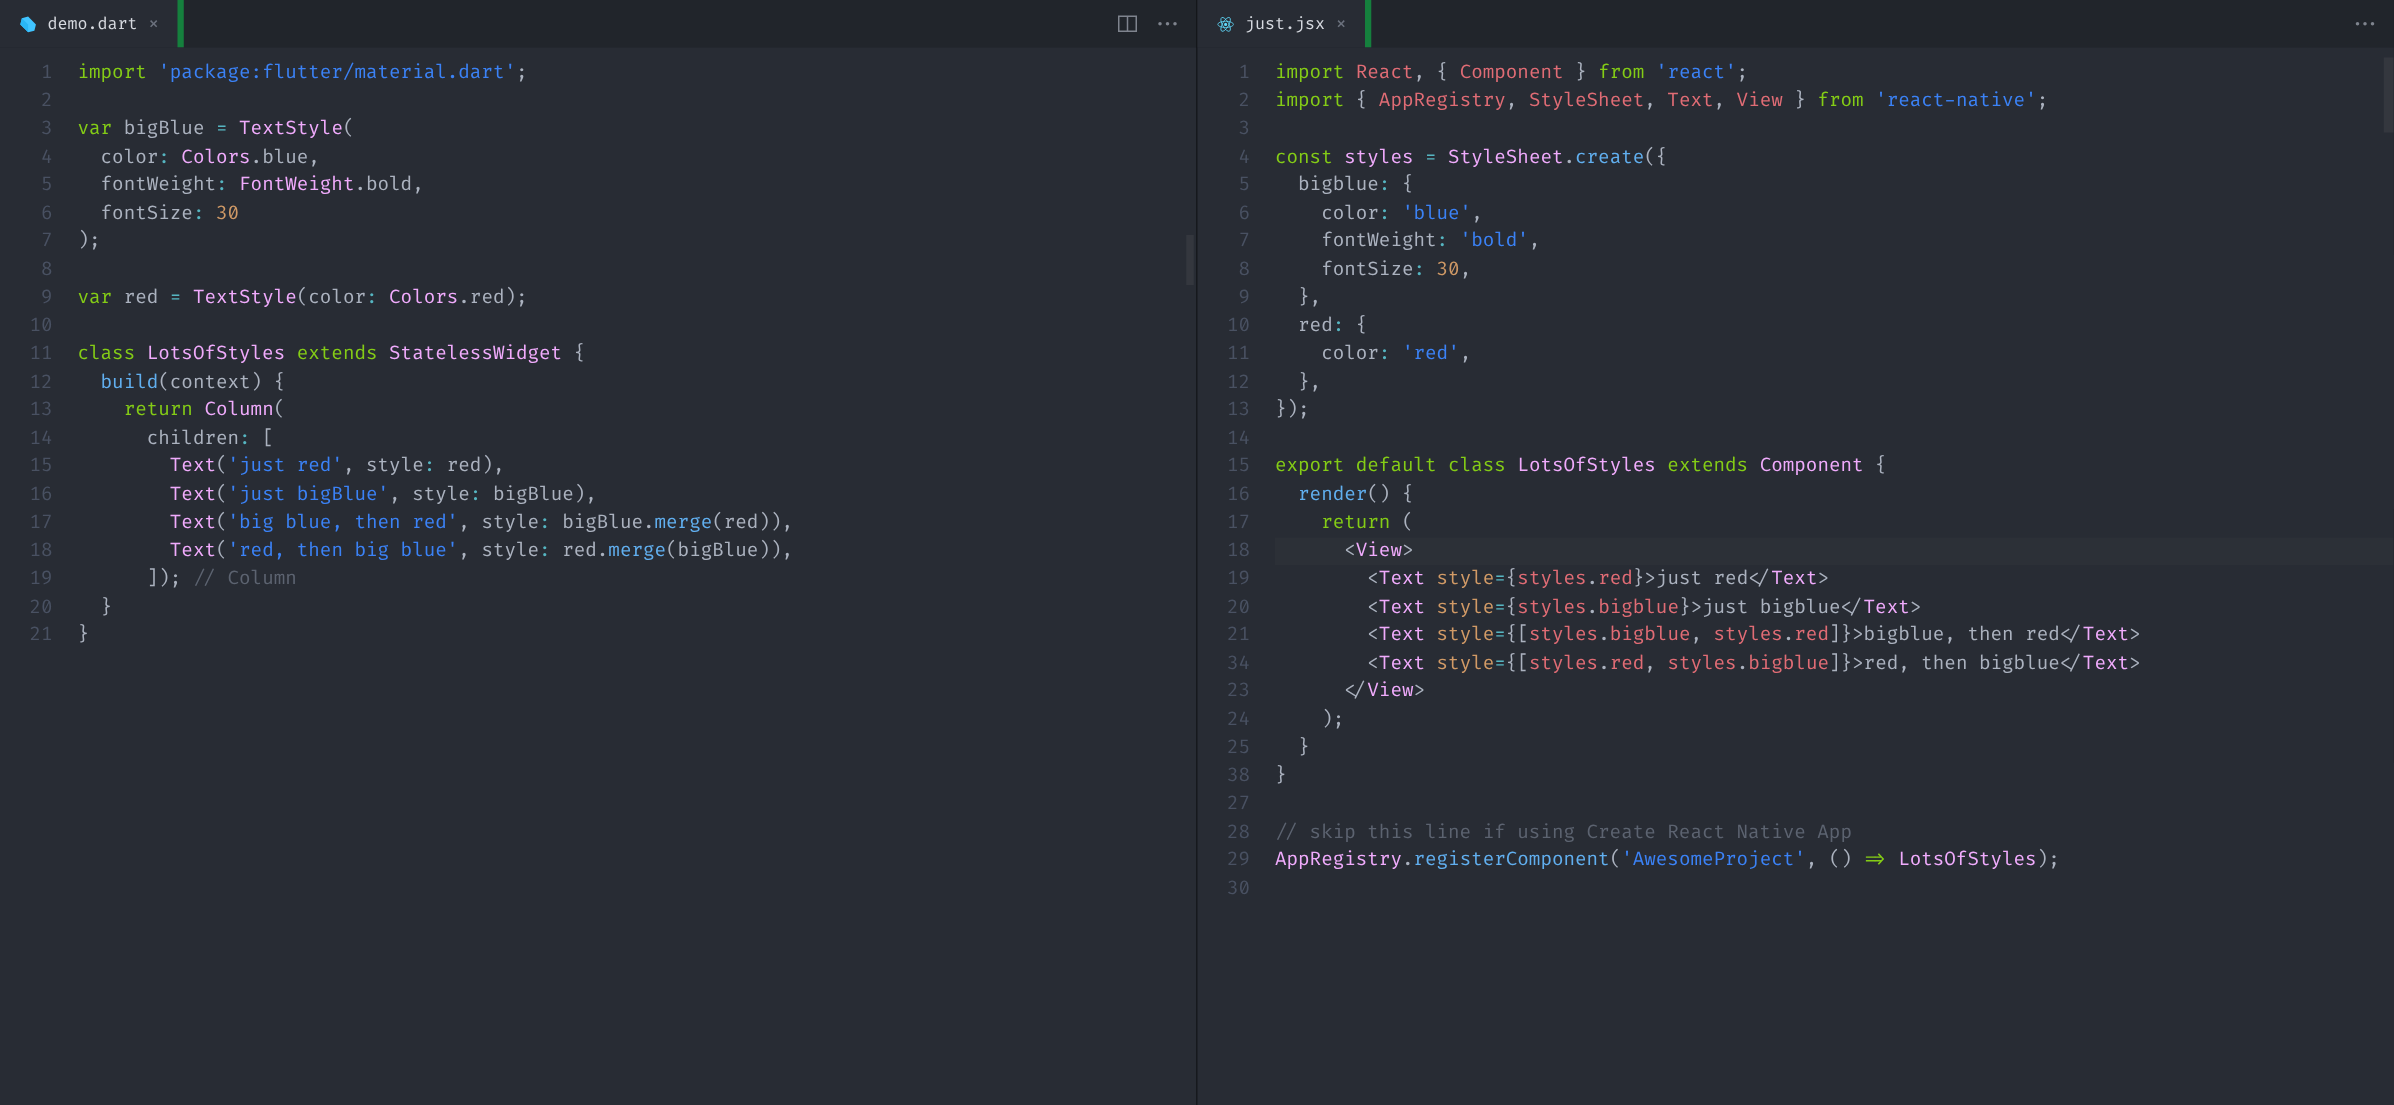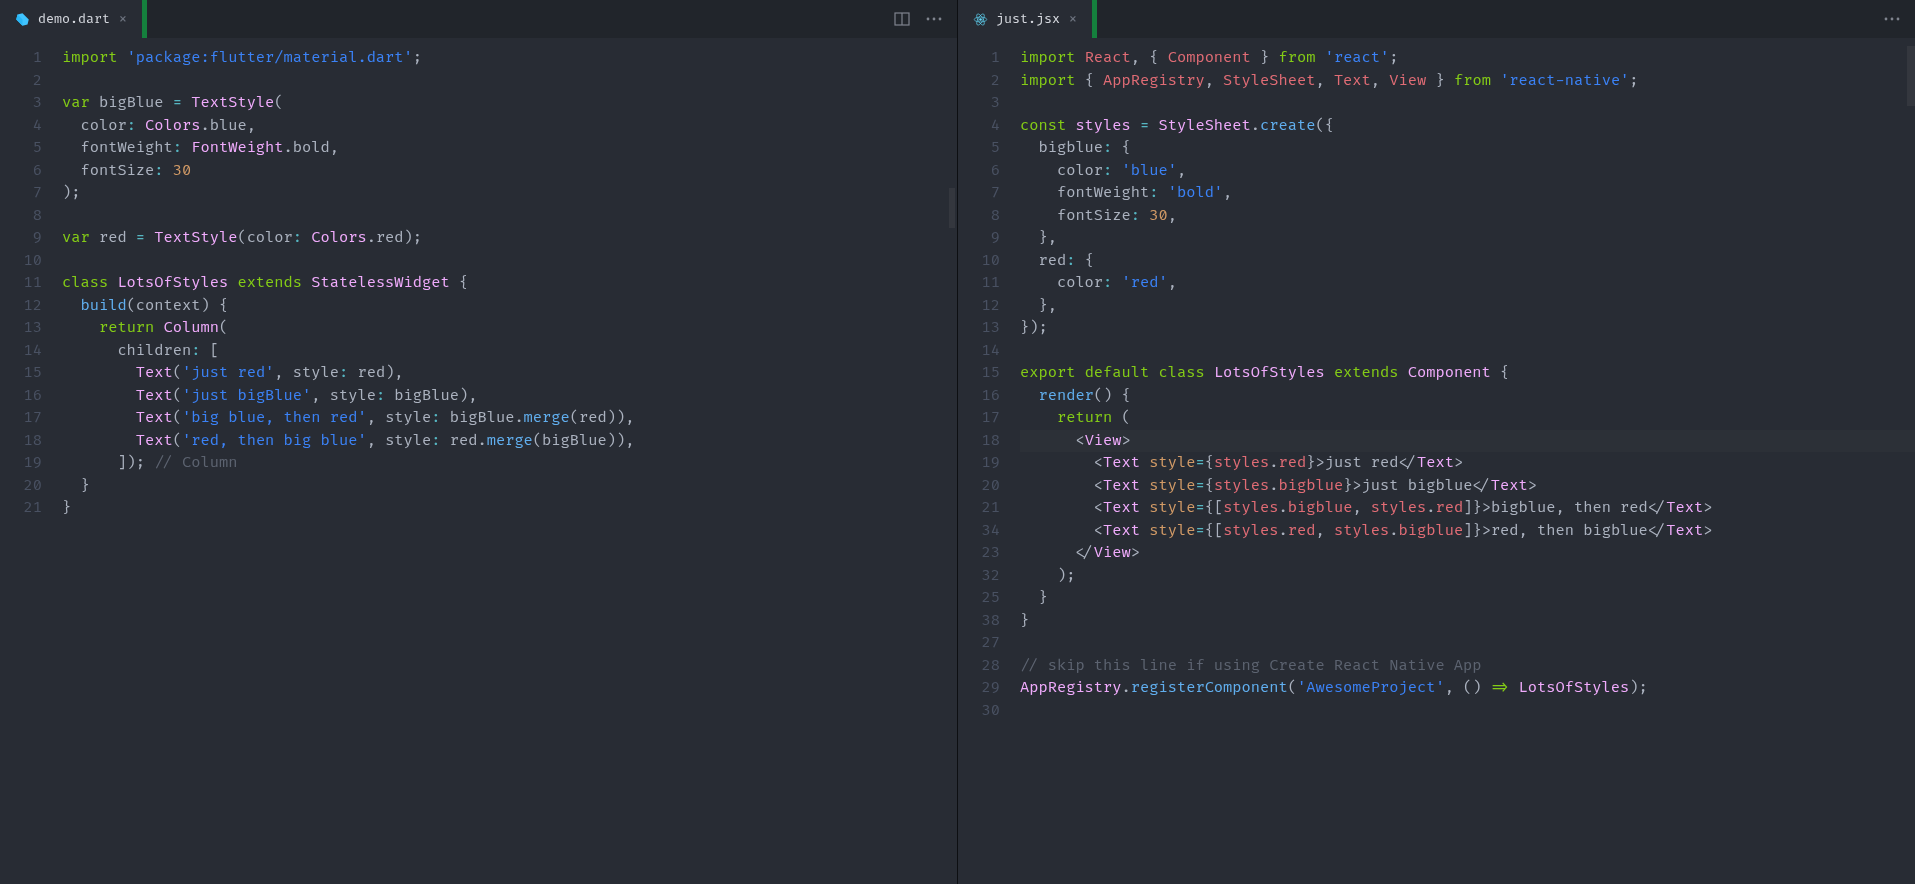--- a/index.html
+++ b/index.html
@@ -194,21 +194,21 @@
         <div>14</div>
         <div>15</div>
         <div>16</div>
         <div>17</div>
         <div>18</div>
         <div>19</div>
         <div>20</div>
         <div>21</div>
         <div>34</div>
         <div>23</div>
-        <div>32</div>
+        <div>24</div>
         <div>25</div>
         <div>38</div>
         <div>27</div>
         <div>28</div>
         <div>29</div>
         <div>30</div>
       </div>
     <div class="code" id="code-right"><div><span class="kw">import</span><span class="de"> </span><span class="va">React</span><span class="pu">, { </span><span class="va">Component</span><span class="pu"> } </span><span class="kw">from</span><span class="de"> </span><span class="st">'react'</span><span class="pu">;</span></div><div><span class="kw">import</span><span class="de"> </span><span class="pu">{ </span><span class="va">AppRegistry</span><span class="pu">, </span><span class="va">StyleSheet</span><span class="pu">, </span><span class="va">Text</span><span class="pu">, </span><span class="va">View</span><span class="pu"> } </span><span class="kw">from</span><span class="de"> </span><span class="st">'react-native'</span><span class="pu">;</span></div><div>&nbsp;</div><div><span class="kw">const</span><span class="de"> </span><span class="ty">styles</span><span class="de"> </span><span class="op">=</span><span class="de"> </span><span class="ty">StyleSheet</span><span class="pu">.</span><span class="fn">create</span><span class="pu">({</span></div><div><span class="de">  bigblue</span><span class="op">:</span><span class="de"> </span><span class="pu">{</span></div><div><span class="de">    color</span><span class="op">:</span><span class="de"> </span><span class="st">'blue'</span><span class="pu">,</span></div><div><span class="de">    fontWeight</span><span class="op">:</span><span class="de"> </span><span class="st">'bold'</span><span class="pu">,</span></div><div><span class="de">    fontSize</span><span class="op">:</span><span class="de"> </span><span class="nm">30</span><span class="pu">,</span></div><div><span class="de">  </span><span class="pu">},</span></div><div><span class="de">  red</span><span class="op">:</span><span class="de"> </span><span class="pu">{</span></div><div><span class="de">    color</span><span class="op">:</span><span class="de"> </span><span class="st">'red'</span><span class="pu">,</span></div><div><span class="de">  </span><span class="pu">},</span></div><div><span class="pu">});</span></div><div>&nbsp;</div><div><span class="kw">export</span><span class="de"> </span><span class="kw">default</span><span class="de"> </span><span class="kw">class</span><span class="de"> </span><span class="ty">LotsOfStyles</span><span class="de"> </span><span class="kw">extends</span><span class="de"> </span><span class="ty">Component</span><span class="de"> </span><span class="pu">{</span></div><div><span class="de">  </span><span class="fn">render</span><span class="pu">() {</span></div><div><span class="de">    </span><span class="kw">return</span><span class="de"> (</span></div><div class="hl-line"><span class="de">      </span><span class="pu">&lt;</span><span class="ty">View</span><span class="pu">&gt;</span></div><div><span class="de">        </span><span class="pu">&lt;</span><span class="ty">Text</span><span class="de"> </span><span class="nm">style</span><span class="op">=</span><span class="pu">{</span><span class="va">styles</span><span class="pu">.</span><span class="va">red</span><span class="pu">}&gt;</span><span class="de">just red</span><span class="pu">&lt;/</span><span class="ty">Text</span><span class="pu">&gt;</span></div><div><span class="de">        </span><span class="pu">&lt;</span><span class="ty">Text</span><span class="de"> </span><span class="nm">style</span><span class="op">=</span><span class="pu">{</span><span class="va">styles</span><span class="pu">.</span><span class="va">bigblue</span><span class="pu">}&gt;</span><span class="de">just bigblue</span><span class="pu">&lt;/</span><span class="ty">Text</span><span class="pu">&gt;</span></div><div><span class="de">        </span><span class="pu">&lt;</span><span class="ty">Text</span><span class="de"> </span><span class="nm">style</span><span class="op">=</span><span class="pu">{[</span><span class="va">styles</span><span class="pu">.</span><span class="va">bigblue</span><span class="pu">, </span><span class="va">styles</span><span class="pu">.</span><span class="va">red</span><span class="pu">]}&gt;</span><span class="de">bigblue, then red</span><span class="pu">&lt;/</span><span class="ty">Text</span><span class="pu">&gt;</span></div><div><span class="de">        </span><span class="pu">&lt;</span><span class="ty">Text</span><span class="de"> </span><span class="nm">style</span><span class="op">=</span><span class="pu">{[</span><span class="va">styles</span><span class="pu">.</span><span class="va">red</span><span class="pu">, </span><span class="va">styles</span><span class="pu">.</span><span class="va">bigblue</span><span class="pu">]}&gt;</span><span class="de">red, then bigblue</span><span class="pu">&lt;/</span><span class="ty">Text</span><span class="pu">&gt;</span></div><div><span class="de">      </span><span class="pu">&lt;/</span><span class="ty">View</span><span class="pu">&gt;</span></div><div><span class="de">    );</span></div><div><span class="de">  </span><span class="pu">}</span></div><div><span class="pu">}</span></div><div>&nbsp;</div><div><span class="cm">// skip this line if using Create React Native App</span></div><div><span class="ty">AppRegistry</span><span class="pu">.</span><span class="fn">registerComponent</span><span class="pu">(</span><span class="st">'AwesomeProject'</span><span class="pu">, () </span><span class="kw">=&gt;</span><span class="de"> </span><span class="ty">LotsOfStyles</span><span class="pu">);</span></div><div>&nbsp;</div></div>
     <div class="minimap" style="top:8px;height:60px;right:0;width:8px;"></div>
   </div>

